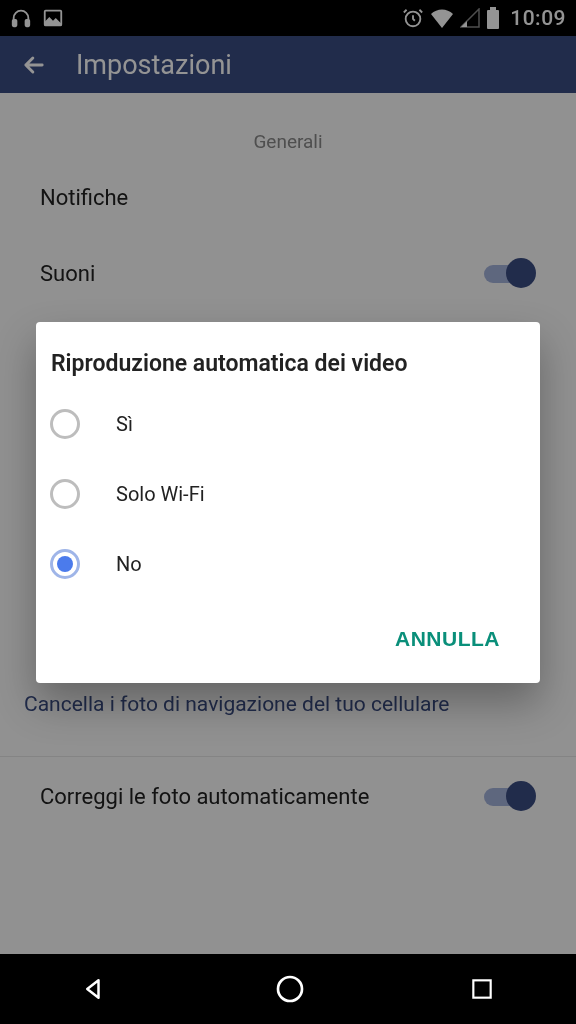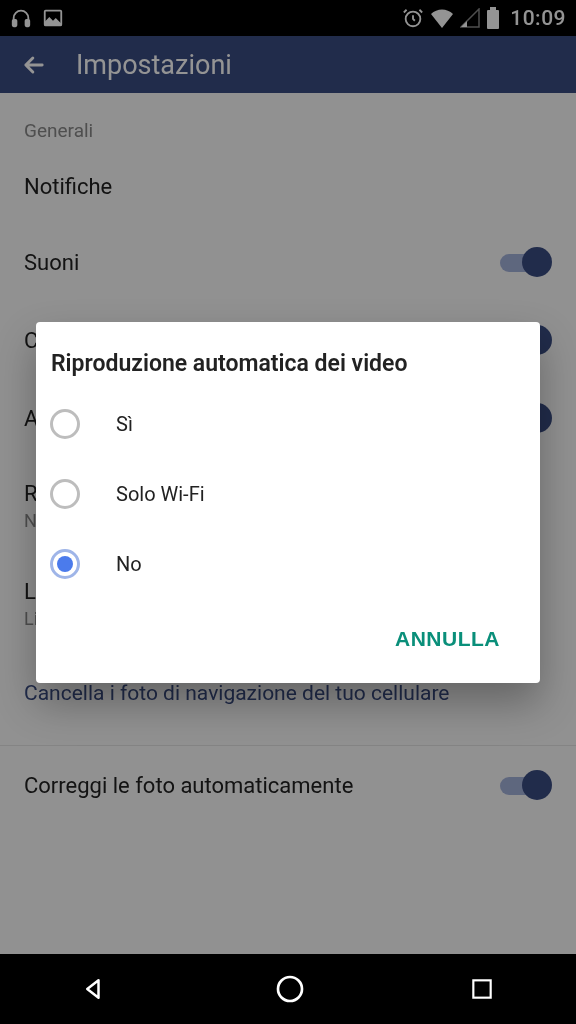--- a/index.html
+++ b/index.html
@@ -12,22 +12,22 @@
   .status-right { margin-left: auto; display: flex; gap: 6px; align-items: center; }
   .status-right .clock { font-weight: 500; margin-left: 4px; font-size: 21px; letter-spacing: 0.5px; }
 
   
   .app-bar { height: 57px; background: #3a4c82; color: #fff; display: flex; align-items: center; padding: 0 20px; }
   .app-bar .back { margin-right: 28px; }
   .app-bar .title { font-size: 27px; font-weight: 400; }
 
   
   .content { padding: 0; }
-  .section-label { color: #888; font-size: 19px; padding: 26px 24px 8px; }
-  .item { padding: 24px 24px; display: flex; align-items: center; font-size: 22px; color: #222; }
+  .section-label { color: #888; font-size: 19px; padding: 37px 24px 8px; text-align: center; }
+  .item { padding: 24px 40px; display: flex; align-items: center; font-size: 22px; color: #222; }
   .item .label { flex: 1; }
   .item .sub { display: block; color: #888; font-size: 18px; margin-top: 4px; }
   .toggle { width: 52px; height: 30px; position: relative; }
   .toggle .track { position: absolute; top: 7px; left: 0; width: 44px; height: 18px; background: #a3b1d9; border-radius: 9px; }
   .toggle .thumb { position: absolute; top: 0; right: 0; width: 30px; height: 30px; background: #3a4c82; border-radius: 50%; }
   .divider { height: 1px; background: #e3e3e3; margin: 12px 0 0; }
   .link-item { color: #3a4c82; font-size: 21px; padding: 28px 24px; }
 
   
   .scrim { position: absolute; inset: 0; background: rgba(0,0,0,0.42); }

